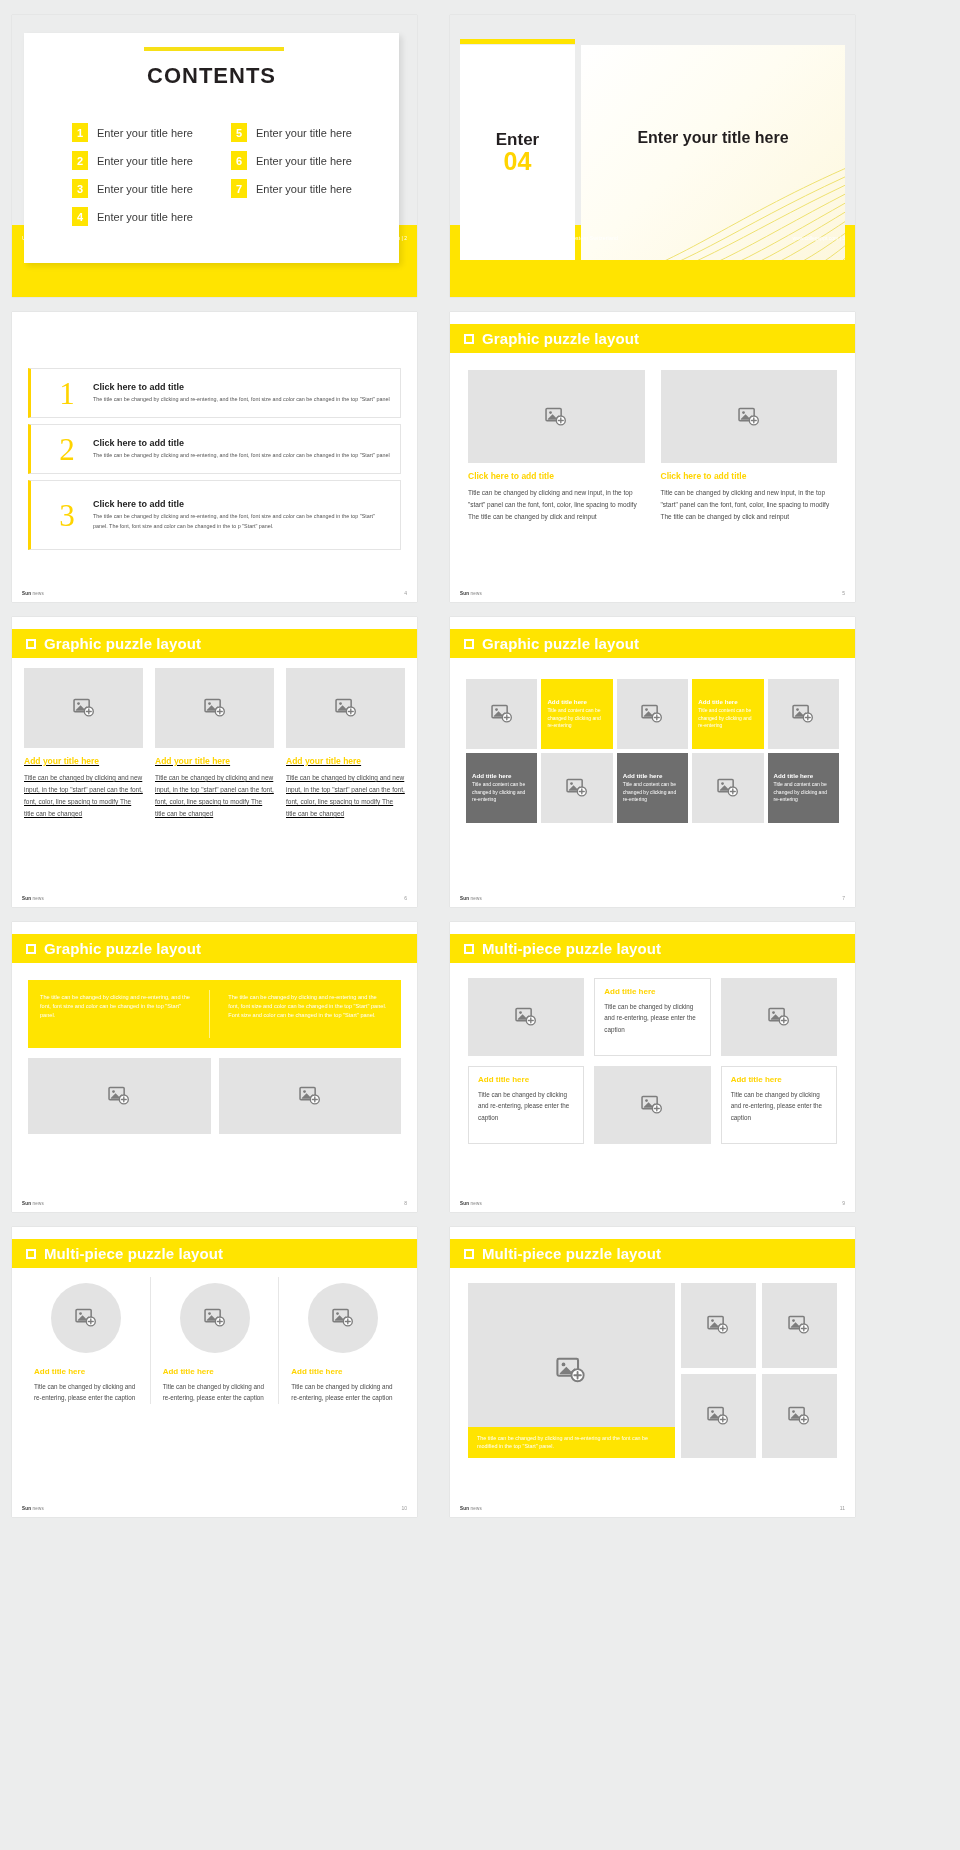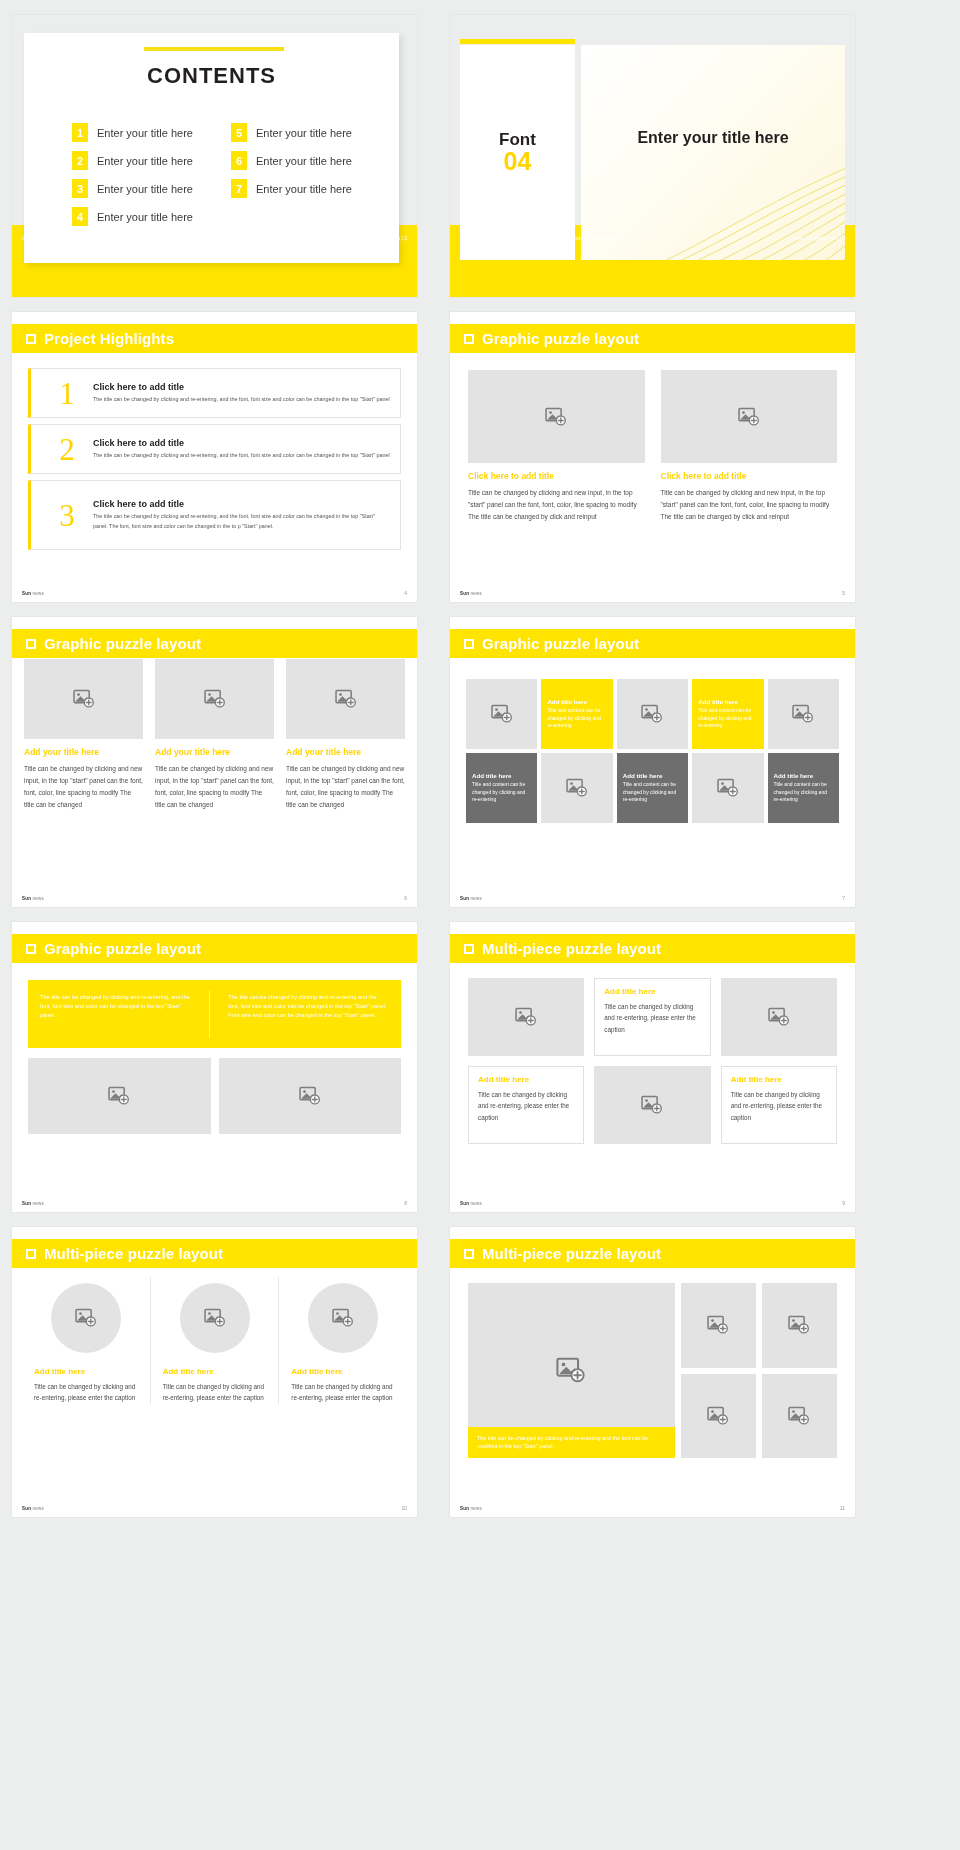--- a/index.html
+++ b/index.html
@@ -100,21 +100,21 @@
   .hl-title { font-size:9px; font-weight:bold; color:#222; margin-bottom:3px; }
   .hl-text { font-size:5.4px; color:#555; line-height:1.7; }
 
   
   .two-col { position:absolute; left:18px; right:18px; top:58px; display:flex; gap:16px; }
   .two-col > div { flex:1; }
   .cap-title { color:#ffd400; font-size:8.5px; font-weight:bold; margin:8px 0 6px; }
   .cap-text { font-size:6.5px; color:#4a4a4a; line-height:1.85; }
 
   
-  .three-col { position:absolute; left:12px; right:12px; top:42px; display:flex; gap:12px; }
+  .three-col { position:absolute; left:12px; right:12px; top:51px; display:flex; gap:12px;text-decoration:underline; }
   .three-col > div { flex:1; }
 
   
   .tilegrid { position:absolute; left:16px; right:16px; top:62px;
               display:grid; grid-template-columns:repeat(5,1fr); grid-auto-rows:70px; gap:4px; }
   .tile { display:flex; align-items:center; justify-content:center; }
   .tile.g { background:#e3e3e3; }
   .tile.y { background:#ffe400; }
   .tile.d { background:#6e6e6e; }
   .tile-txt { padding:7px 6px; color:#fff; }
@@ -210,21 +210,21 @@
     <div class="pnum" style="color:#fff;z-index:4;bottom:56px;font-size:5px">
       <span>www.collegeppt.com |</span>
       <span>2</span>
     </div>
   </div>
 
   <div class="slide r1 s3">
     <div class="yellowband"></div>
     <div class="leftcard">
       <div class="ybar"></div>
-      <div class="part">Font</div>
+      <div class="part">Enter</div>
       <div class="partnum">04</div>
     </div>
     <div class="rightcard">
       <div class="rtitle">Enter your title here</div>
       <svg class="swoosh" viewBox="0 0 230 150">
         <g fill="none" stroke="#e9d94a" stroke-width="1" opacity=".75">
           <path d="M-10,140 C60,120 120,70 240,20"></path>
           <path d="M-10,145 C65,126 125,78 240,28"></path>
           <path d="M-10,150 C70,132 130,86 240,36"></path>
           <path d="M10,150 C80,138 140,94 240,44"></path>
@@ -238,24 +238,20 @@
       </svg>
     </div>
     <div class="foot" style="color:#fff;z-index:4;bottom:56px;font-size:5px">University of Applied Sciences and Arts Northwestern Switzerland</div>
     <div class="pnum" style="color:#fff;z-index:4;bottom:56px;font-size:5px">
       <span>www.collegeppt.com |</span>
       <span>3</span>
     </div>
   </div>
 
   <div class="slide">
-    <div class="hdr">
-      <span class="sq"></span>
-      <span class="ht">Project Highlights</span>
-    </div>
     <div class="hl" style="top:56px">
       <div class="hl-row" style="height:50px">
         <div class="hl-num">1</div>
         <div class="hl-body">
           <div class="hl-title">Click here to add title</div>
           <div class="hl-text">The title can be changed by clicking and re-entering, and the font, font size and color can be changed in the top "Start" panel</div>
         </div>
       </div>
       <div class="hl-row" style="height:50px">
         <div class="hl-num">2</div>

